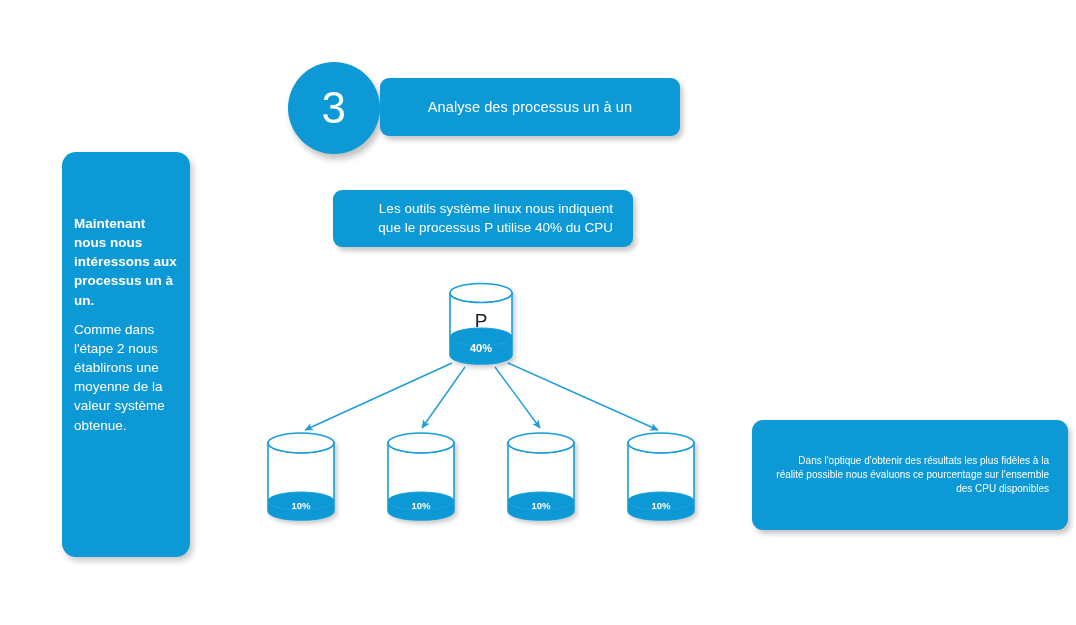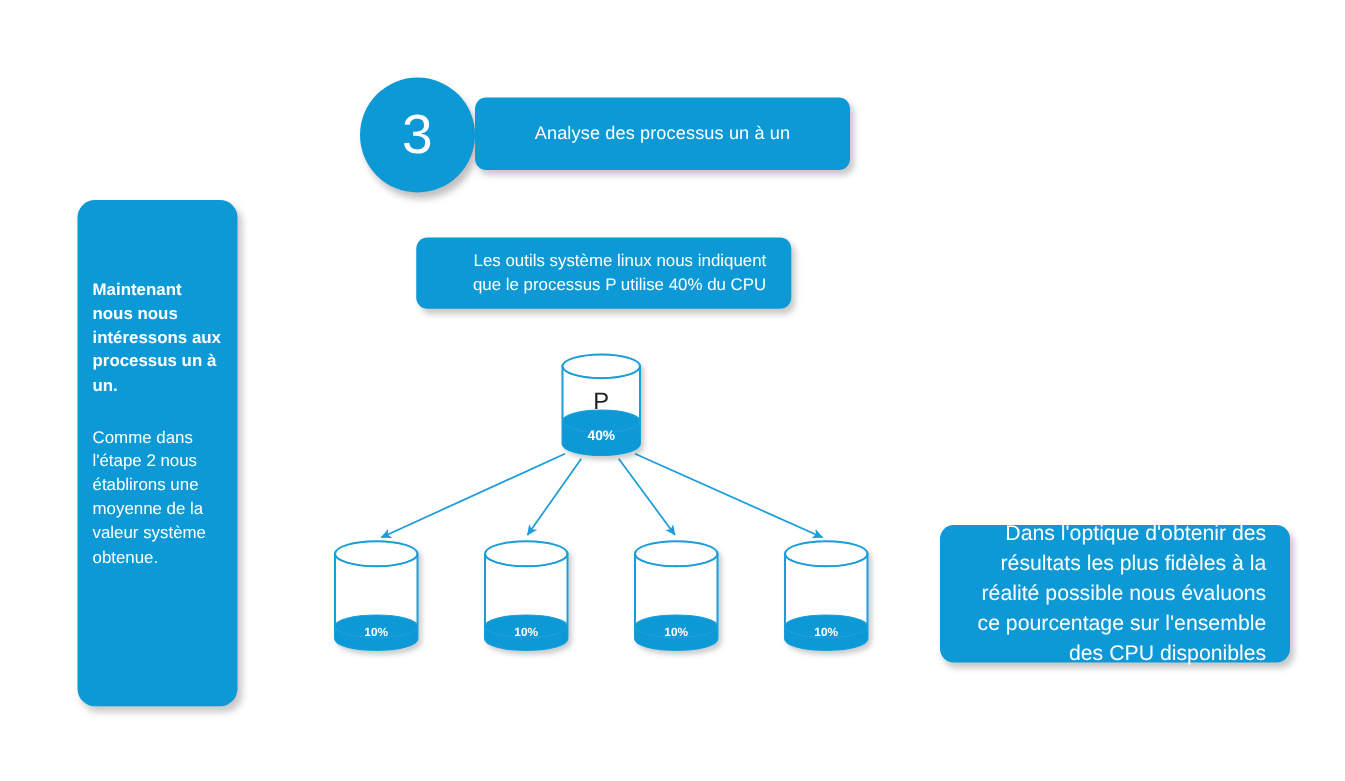--- a/index.html
+++ b/index.html
@@ -61,63 +61,63 @@
     border-radius: 9px;
     z-index: 2;
     font-size: 14.5px;
     letter-spacing: 0.1px;
   }
 
   
   #sidebar {
     position: absolute;
     left: 62px;
-    top: 160px;
+    top: 152px;
     width: 128px;
     height: 405px;
     background: #0d99d6;
     border-radius: 14px;
     box-shadow: 3px 4px 6px rgba(0,0,0,0.22);
     box-sizing: border-box;
     padding: 62px 12px 0 12px;
     color: #ffffff;
   }
   #sidebar p {
     margin: 0;
     font-size: 13.5px;
     line-height: 1.42;
   }
   #sidebar .lead {
     font-weight: bold;
   }
   #sidebar .body {
-    margin-top: 22px;
+    margin-top: 10px;
     font-weight: normal;
   }
 
   
   #callout-tools {
     left: 333px;
     top: 190px;
     width: 300px;
     height: 57px;
     border-radius: 9px;
     font-size: 13.5px;
     line-height: 1.4;
     padding: 0 20px;
   }
 
   
   #callout-cpus {
     left: 752px;
     top: 420px;
-    width: 280px;
+    width: 316px;
     height: 110px;
     border-radius: 11px;
-    font-size: 17px;
+    font-size: 10px;
     line-height: 1.42;
     padding: 0 19px;
   }
 
   
   #diagram {
     position: absolute;
     left: 250px;
     top: 275px;
     width: 460px;

